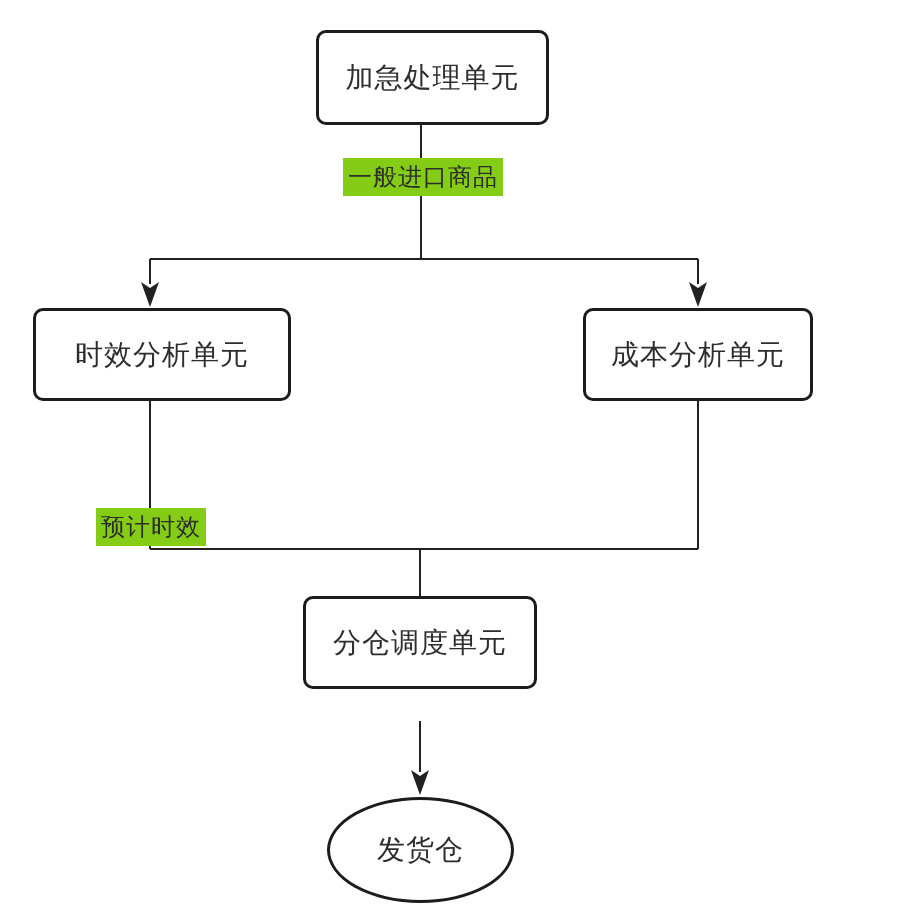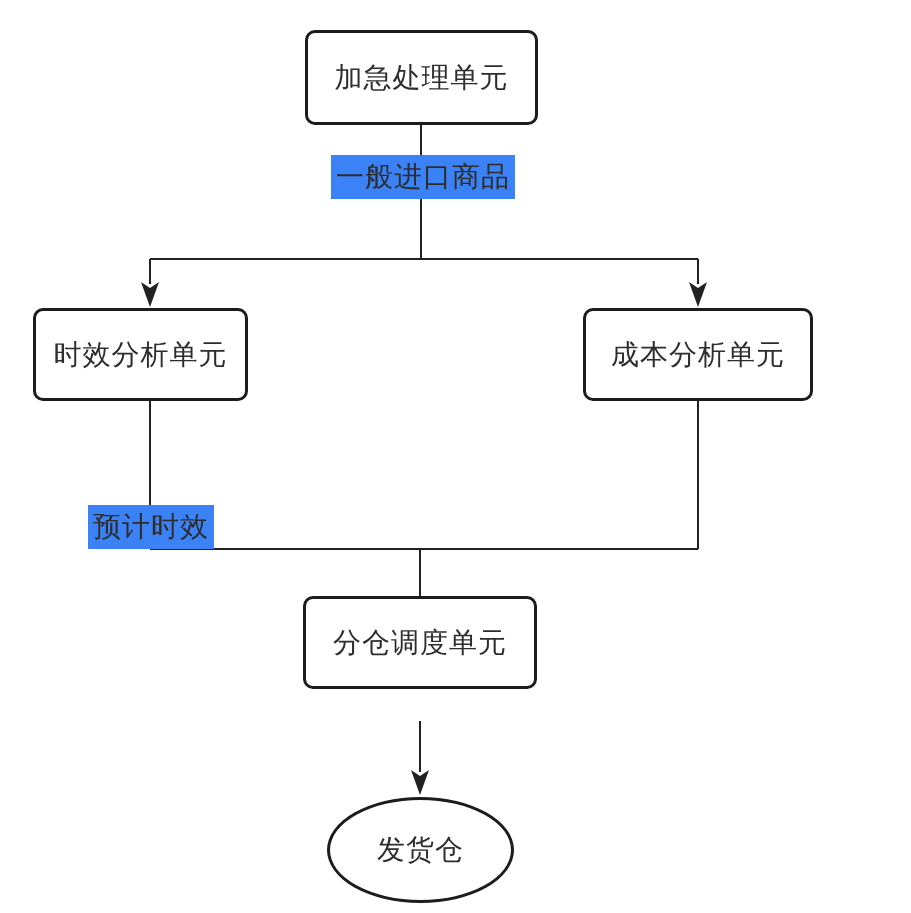--- a/index.html
+++ b/index.html
@@ -27,30 +27,30 @@
     font-size: 28px;
     color: #2d2d2d;
     letter-spacing: 1px;
     white-space: nowrap;
   }
   .box { border-radius: 10px; }
   .ellipse { border-radius: 50%; }
   .edge-label {
     position: absolute;
     transform: translate(-50%, -50%);
-    background: #3b82f6;
+    background: #84cc16;
     padding: 3px 5px;
-    font-size: 28px;
+    font-size: 24px;
     color: #2d2d2d;
     letter-spacing: 1px;
     white-space: nowrap;
   }
   
-  .node-expedite  { left: 305px; top: 30px;  width: 233px; height: 95px; }
-  .node-timeliness{ left: 33px;  top: 308px; width: 215px; height: 93px; text-align: center; }
+  .node-expedite  { left: 316px; top: 30px;  width: 233px; height: 95px; }
+  .node-timeliness{ left: 33px;  top: 308px; width: 258px; height: 93px; text-align: center; }
   .node-cost      { left: 583px; top: 308px; width: 230px; height: 93px; }
   .node-dispatch  { left: 303px; top: 596px; width: 234px; height: 93px; }
   .node-warehouse { left: 327px; top: 797px; width: 187px; height: 106px; }
   .label-general  { left: 423px; top: 177px; }
   .label-time     { left: 151px; top: 479px; margin-top: 48px; }
   .label-costs    { left: 698px; top: 480px; }
 </style>
 </head>
 <body>
 

